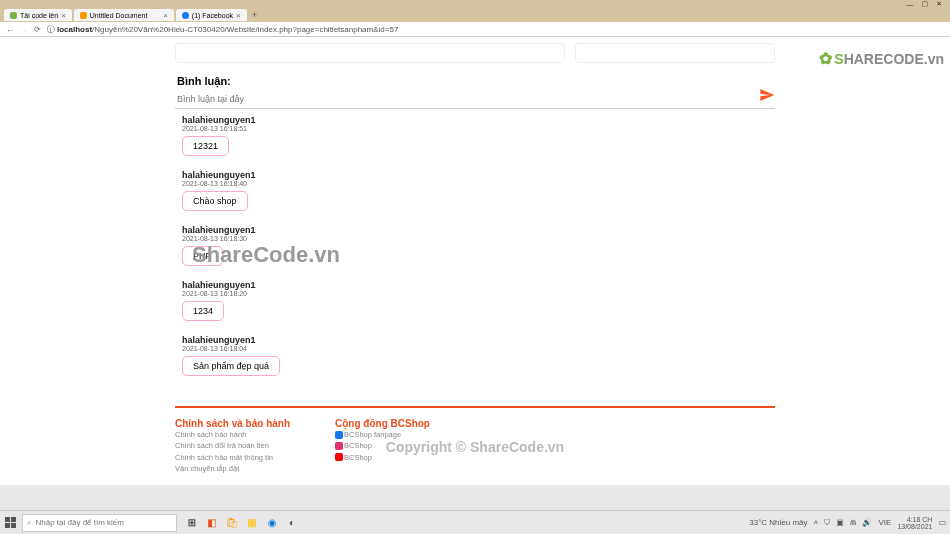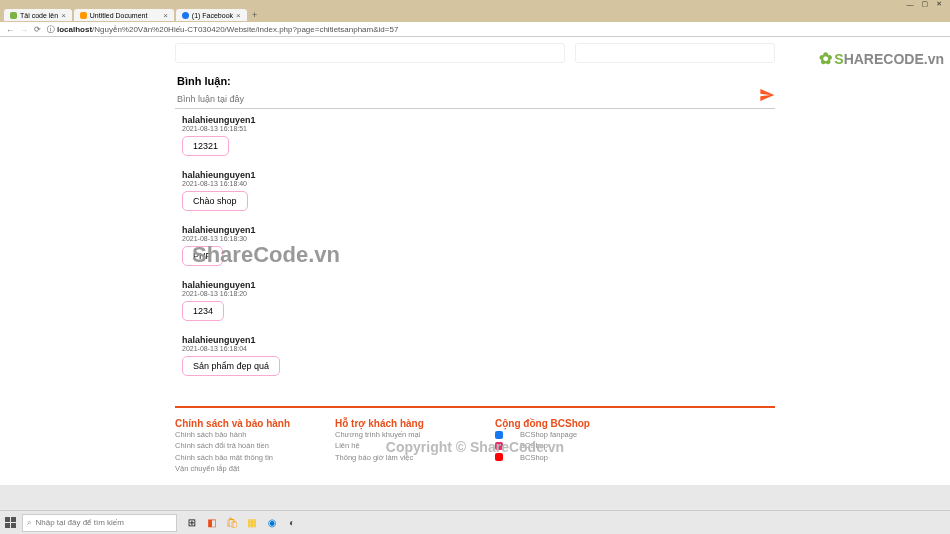--- a/index.html
+++ b/index.html
@@ -41,21 +41,21 @@
 .copy-watermark{position:absolute;bottom:30px;left:0;right:0;text-align:center;font-size:14px;color:#bbb;font-weight:bold;pointer-events:none}
 .taskbar{position:absolute;bottom:0;left:0;right:0;height:24px;background:#e8e8e8;border-top:1px solid #ccc;display:flex;align-items:center;padding:0 4px;font-size:8px}
 .task-start{width:14px;height:14px;display:flex;align-items:center;justify-content:center;margin-right:4px}
 .task-search{flex:0 0 155px;height:18px;background:#fff;border:1px solid #ccc;display:flex;align-items:center;padding:0 4px;gap:4px;color:#777;font-size:8px}
 .task-icons{display:flex;gap:6px;margin-left:8px;align-items:center}
 .task-icons span{width:14px;height:14px;display:flex;align-items:center;justify-content:center;font-size:10px}
 .task-right{margin-left:auto;display:flex;align-items:center;gap:6px;color:#555}
 .task-clock{text-align:right;line-height:1;font-size:7px}
 .two-col{display:flex;gap:10px}
 .two-col .card{flex:1}
-.social-row{display:flex;align-items:center;gap:17px;color:#888;font-size:7.5px;line-height:1.5}
+.social-row{display:flex;align-items:center;gap:1px;color:#888;font-size:7.5px;line-height:1.5}
 .social-row .si{width:8px;height:8px;border-radius:2px;display:inline-block}
 </style>
 </head>
 <body>
 
 <div class="titlebar">
   <span>—</span>
   <span>▢</span>
   <span>✕</span>
 </div>
@@ -123,26 +123,20 @@
 
     <div class="footer">
       <div class="footer-col">
         <h4>Chính sách và bảo hành</h4>
         <div class="link">Chính sách bảo hành</div>
         <div class="link">Chính sách đổi trả hoàn tiền</div>
         <div class="link">Chính sách bảo mật thông tin</div>
         <div class="link">Vận chuyển lắp đặt</div>
       </div>
       <div class="footer-col">
-        <h4>Hỗ trợ khách hàng</h4>
-        <div class="link">Chương trình khuyến mại</div>
-        <div class="link">Liên hệ</div>
-        <div class="link">Thông báo giờ làm việc</div>
-      </div>
-      <div class="footer-col">
         <h4>Cộng đồng BCShop</h4>
         <div class="social-row">
             <span class="si" style="background:#1877f2"></span>
             <span>BCShop fanpage</span>
           </div>
         <div class="social-row">
             <span class="si" style="background:#e1306c"></span>
             <span>BCShop</span>
           </div>
         <div class="social-row">
@@ -169,13 +163,27 @@
       <span>Nhập tại đây để tìm kiếm</span>
     </div>
   <div class="task-icons">
     <span>⊞</span>
     <span style="color:#e94e1b">◧</span>
     <span style="color:#ff9800">🛍</span>
     <span style="color:#ffc107">▦</span>
     <span style="color:#0078d7">◉</span>
     <span style="color:#555">◐</span>
   </div>
+  <div class="task-right">
+    <span>33°C  Nhiều mây</span>
+    <span>˄</span>
+    <span>⛉</span>
+    <span>▣</span>
+    <span>⋒</span>
+    <span>🔊</span>
+    <span>VIE</span>
+    <div class="task-clock">
+      <div>4:18 CH</div>
+      <div>13/08/2021</div>
+    </div>
+    <span>▭</span>
+  </div>
 </div>
 
 </body></html>

